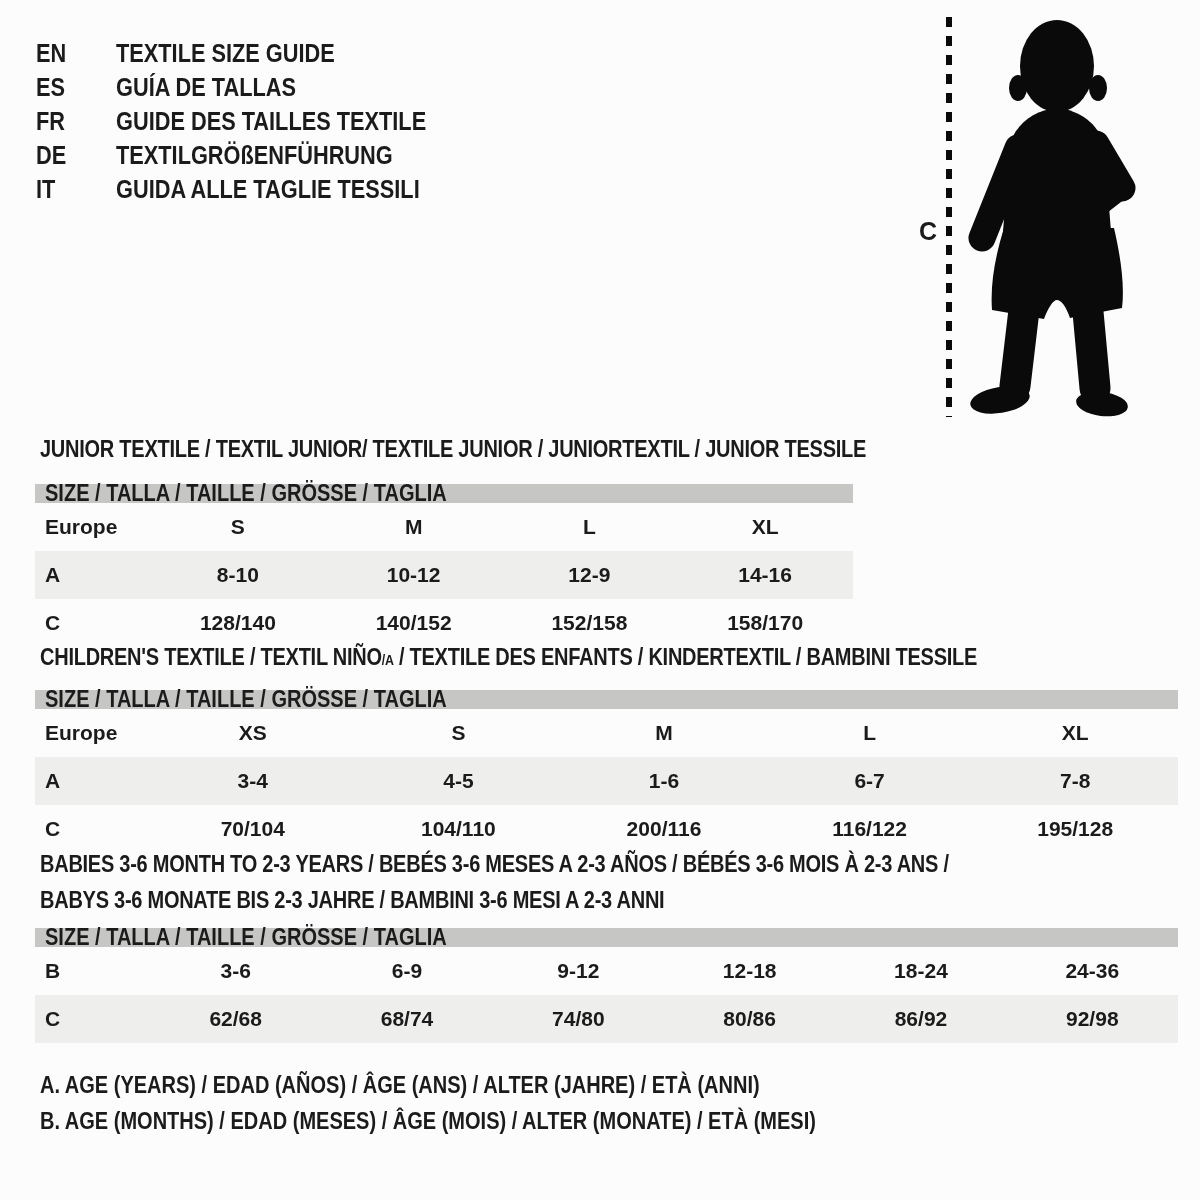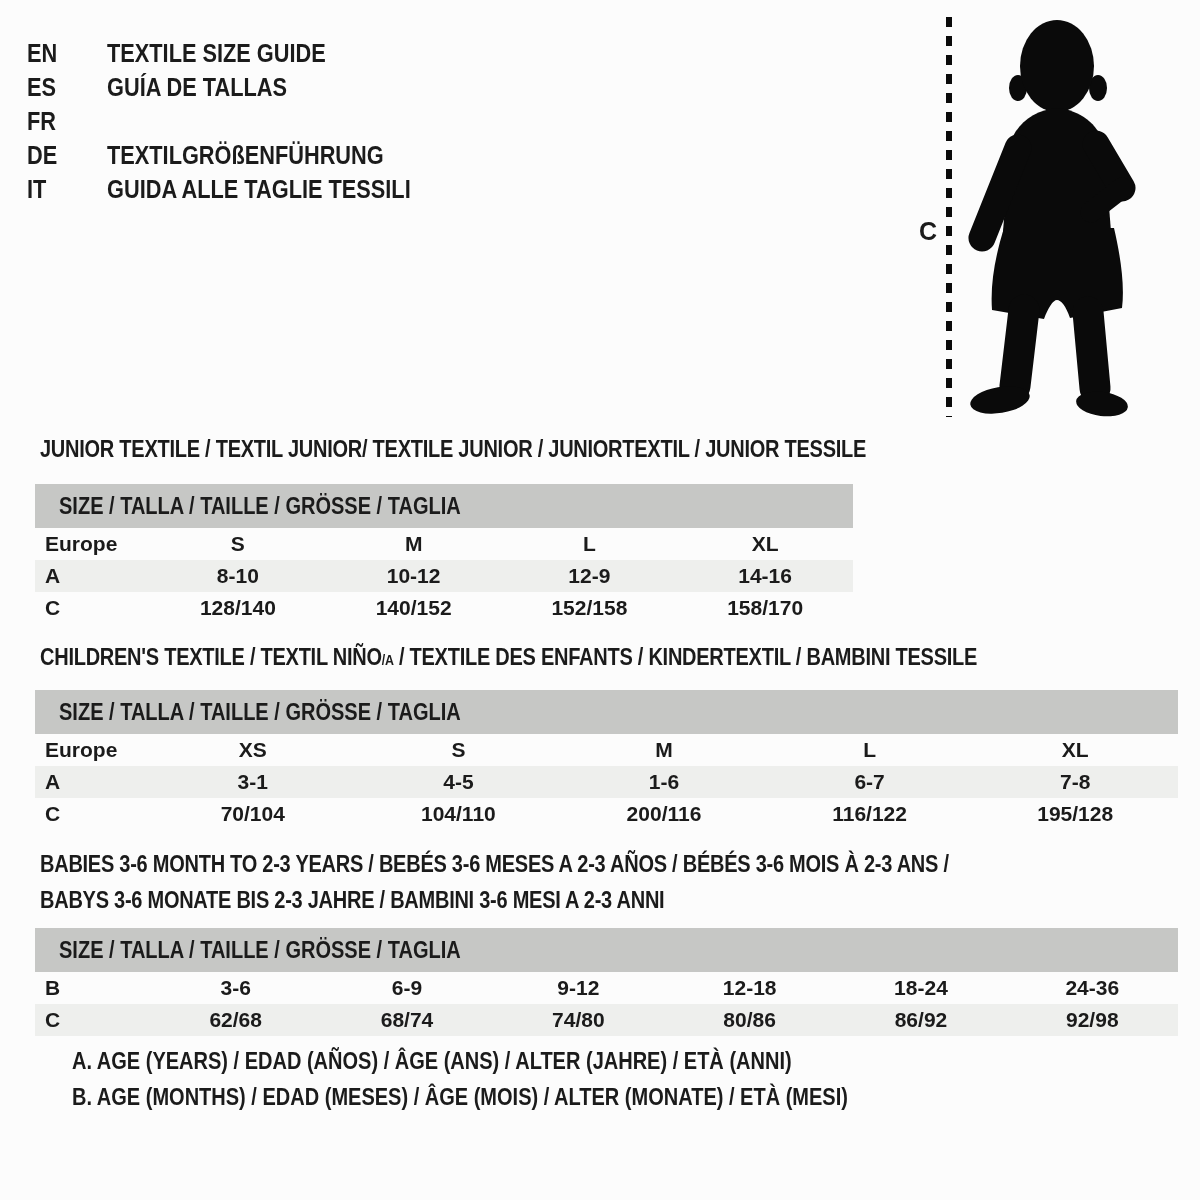--- a/index.html
+++ b/index.html
@@ -16,46 +16,46 @@
     background:var(--page-bg);
     color:var(--ink);
     font-family:"Liberation Sans", sans-serif;
     font-weight:bold;
     overflow:hidden;
   }
   .abs{position:absolute;}
   .cond{display:inline-block;transform:scaleX(0.87);transform-origin:0 50%;white-space:nowrap;}
 
   
-  .lang-block{top:36px;left:27px;}
+  .lang-block{top:36px;left:36px;}
   .lang-row{display:flex;height:34px;align-items:center;font-size:25px;}
   .lang-code{width:80px;}
 
   
   .measure-line{
     left:946px;top:17px;width:6px;height:400px;
     background:repeating-linear-gradient(to bottom,var(--silhouette) 0 10px,transparent 10px 19px);
   }
   .measure-label{left:919px;top:217px;font-size:25px;}
   .baby-svg{left:958px;top:16px;}
   .sil-fill{fill:var(--silhouette);}
   .sil-stroke{stroke:var(--silhouette);fill:none;}
 
   
   .section-title{font-size:23px;letter-spacing:-0.3px;}
   .sub-small{font-size:0.62em;}
 
   
   .size-table{left:35px;}
   .size-bar{
-    height:44px;background:var(--header-bar);
-    display:flex;align-items:center;padding-left:24px;
+    height:19px;background:var(--header-bar);
+    display:flex;align-items:center;padding-left:10px;
     font-size:23px;
   }
-  .trow{height:32px;display:flex;align-items:center;font-size:21px;}
+  .trow{height:48px;display:flex;align-items:center;font-size:21px;}
   .trow.alt{background:var(--row-alt);}
   .tlabel{width:115px;padding-left:10px;}
   .tcell{flex:1;text-align:center;}
 
   
   .legend-line{height:35.5px;display:flex;align-items:center;font-size:23px;}
 </style>
 </head>
 <body>
 
@@ -63,20 +63,21 @@
   <div class="lang-row">
     <span class="lang-code"><span class="cond">EN</span></span>
     <span class="lang-title"><span class="cond">TEXTILE SIZE GUIDE</span></span>
   </div>
   <div class="lang-row">
     <span class="lang-code"><span class="cond">ES</span></span>
     <span class="lang-title"><span class="cond">GUÍA DE TALLAS</span></span>
   </div>
   <div class="lang-row">
     <span class="lang-code"><span class="cond">FR</span></span>
+    <span class="lang-title"><span class="cond">GUIDE DES TAILLES TEXTILE</span></span>
   </div>
   <div class="lang-row">
     <span class="lang-code"><span class="cond">DE</span></span>
     <span class="lang-title"><span class="cond">TEXTILGRÖßENFÜHRUNG</span></span>
   </div>
   <div class="lang-row">
     <span class="lang-code"><span class="cond">IT</span></span>
     <span class="lang-title"><span class="cond">GUIDA ALLE TAGLIE TESSILI</span></span>
   </div>
 </div>
@@ -146,21 +147,21 @@
   <div class="trow">
     <span class="tlabel">Europe</span>
     <span class="tcell">XS</span>
     <span class="tcell">S</span>
     <span class="tcell">M</span>
     <span class="tcell">L</span>
     <span class="tcell">XL</span>
   </div>
   <div class="trow alt">
     <span class="tlabel">A</span>
-    <span class="tcell">3-1</span>
+    <span class="tcell">3-4</span>
     <span class="tcell">4-5</span>
     <span class="tcell">1-6</span>
     <span class="tcell">6-7</span>
     <span class="tcell">7-8</span>
   </div>
   <div class="trow">
     <span class="tlabel">C</span>
     <span class="tcell">70/104</span>
     <span class="tcell">104/110</span>
     <span class="tcell">200/116</span>
@@ -190,20 +191,20 @@
     <span class="tlabel">C</span>
     <span class="tcell">62/68</span>
     <span class="tcell">68/74</span>
     <span class="tcell">74/80</span>
     <span class="tcell">80/86</span>
     <span class="tcell">86/92</span>
     <span class="tcell">92/98</span>
   </div>
 </div>
 
-<div class="abs" style="left:40px;top:1044px;margin-left:32px;">
+<div class="abs" style="left:40px;top:1068px;">
   <div class="legend-line">
       <span class="cond">A. AGE (YEARS) / EDAD (AÑOS) / ÂGE (ANS) / ALTER (JAHRE) / ETÀ (ANNI)</span>
     </div>
   <div class="legend-line">
       <span class="cond">B. AGE (MONTHS) / EDAD (MESES) / ÂGE (MOIS) / ALTER (MONATE) / ETÀ (MESI)</span>
     </div>
 </div>
 
 </body></html>

